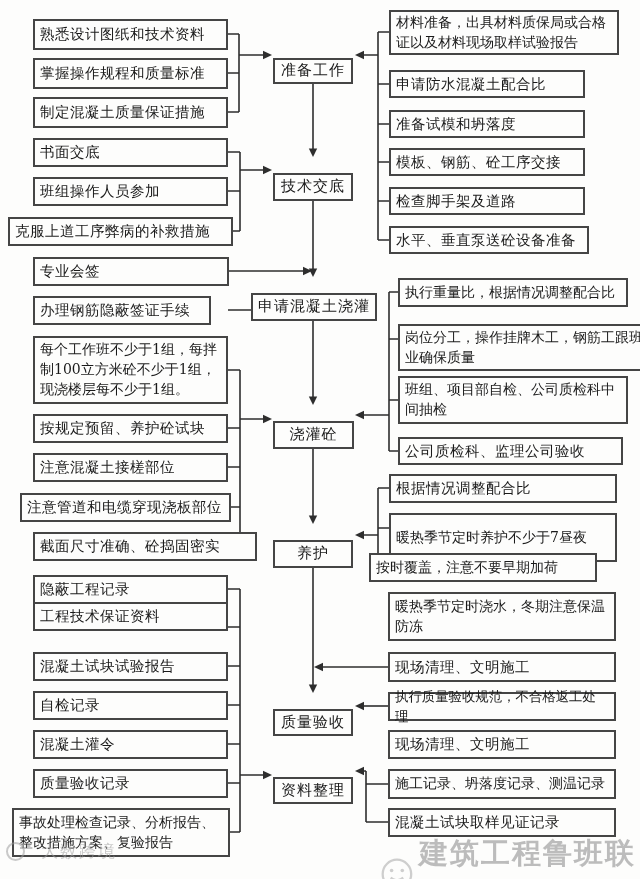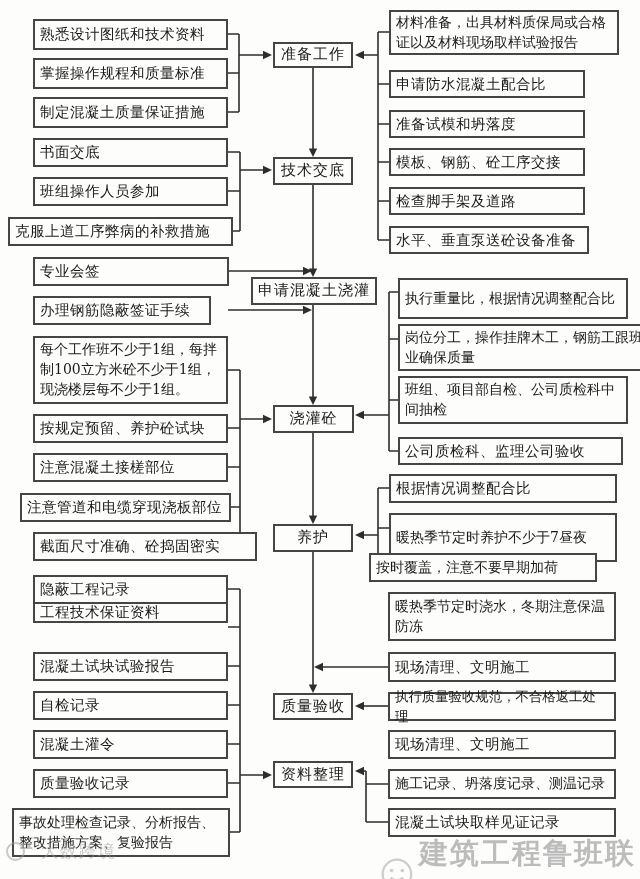--- a/index.html
+++ b/index.html
@@ -8,21 +8,21 @@
     background:#fdfdfc;color:#1a1a1a;
     font-family:"DejaVu Serif","Liberation Serif",serif;
   }
   .box{
     position:absolute;box-sizing:border-box;
     border:2px solid #454545;background:#fdfdfc;
     display:flex;align-items:center;
     padding:1px 5px;font-size:14.5px;line-height:1.42;letter-spacing:.5px;
   }
   .step{
-    justify-content:center;text-align:center;letter-spacing:1px;padding:10px 2px;font-size:15px;
+    justify-content:center;text-align:center;letter-spacing:1px;padding:10px 2px;font-size:15px;margin-top:16px;
   }
   .fs14{font-size:14px;letter-spacing:0}
   .fs13{font-size:13.4px;letter-spacing:0}
   svg.connectors{position:absolute;left:0;top:0}
   .wm{position:absolute;display:flex;align-items:center;pointer-events:none}
   .wm-left{left:6px;top:840px;gap:16px;font-size:17px;color:rgba(158,158,158,.55);letter-spacing:2px}
   .bl-logo{
     width:15px;height:15px;border:2px solid rgba(158,158,158,.55);
     border-radius:50%;display:inline-block;
   }
@@ -79,34 +79,34 @@
 <div class="box" style="left:33px;top:177px;width:195px;height:29px">班组操作人员参加</div>
 <div class="box" style="left:8px;top:217px;width:225px;height:29px">克服上道工序弊病的补救措施</div>
 <div class="box" style="left:33px;top:257px;width:196px;height:29px">专业会签</div>
 <div class="box" style="left:33px;top:296px;width:178px;height:29px">办理钢筋隐蔽签证手续</div>
 <div class="box fs14" style="left:33px;top:336px;width:195px;height:68px">每个工作班不少于1组，每拌制100立方米砼不少于1组，现浇楼层每不少于1组。</div>
 <div class="box" style="left:33px;top:414px;width:195px;height:29px">按规定预留、养护砼试块</div>
 <div class="box" style="left:33px;top:453px;width:195px;height:29px">注意混凝土接槎部位</div>
 <div class="box" style="left:20px;top:493px;width:211px;height:29px">注意管道和电缆穿现浇板部位</div>
 <div class="box" style="left:33px;top:532px;width:224px;height:29px">截面尺寸准确、砼捣固密实</div>
 <div class="box" style="left:33px;top:575px;width:195px;height:29px">隐蔽工程记录</div>
-<div class="box" style="left:33px;top:602px;width:195px;height:21px">工程技术保证资料</div>
+<div class="box" style="left:33px;top:602px;width:195px;height:29px">工程技术保证资料</div>
 <div class="box" style="left:33px;top:652px;width:195px;height:29px">混凝土试块试验报告</div>
 <div class="box" style="left:33px;top:691px;width:195px;height:29px">自检记录</div>
 <div class="box" style="left:33px;top:730px;width:195px;height:29px">混凝土灌令</div>
 <div class="box" style="left:33px;top:769px;width:195px;height:29px">质量验收记录</div>
 <div class="box fs14" style="left:12px;top:808px;width:218px;height:49px">事故处理检查记录、分析报告、整改措施方案、复验报告</div>
 
 <div class="box fs14" style="left:389px;top:10px;width:230px;height:45px">材料准备，出具材料质保局或合格证以及材料现场取样试验报告</div>
 <div class="box" style="left:389px;top:70px;width:196px;height:28px">申请防水混凝土配合比</div>
 <div class="box" style="left:389px;top:110px;width:196px;height:28px">准备试模和坍落度</div>
 <div class="box" style="left:389px;top:148px;width:196px;height:28px">模板、钢筋、砼工序交接</div>
 <div class="box" style="left:389px;top:187px;width:196px;height:28px">检查脚手架及道路</div>
 <div class="box" style="left:389px;top:226px;width:200px;height:28px">水平、垂直泵送砼设备准备</div>
-<div class="box fs14" style="left:398px;top:278px;width:230px;height:41px">执行重量比，根据情况调整配合比</div>
+<div class="box fs14" style="left:398px;top:278px;width:230px;height:29px">执行重量比，根据情况调整配合比</div>
 <div class="box fs14" style="left:398px;top:324px;width:276px;height:47px">岗位分工，操作挂牌木工，钢筋工跟班作业确保质量</div>
 <div class="box fs14" style="left:398px;top:376px;width:230px;height:48px">班组、项目部自检、公司质检科中间抽检</div>
 <div class="box" style="left:398px;top:437px;width:225px;height:28px">公司质检科、监理公司验收</div>
 <div class="box" style="left:389px;top:474px;width:228px;height:29px">根据情况调整配合比</div>
 <div class="box fs14" style="left:389px;top:513px;width:228px;height:49px">暖热季节定时养护不少于7昼夜</div>
 <div class="box fs14" style="left:369px;top:553px;width:228px;height:29px">按时覆盖，注意不要早期加荷</div>
 <div class="box fs14" style="left:388px;top:592px;width:228px;height:49px">暖热季节定时浇水，冬期注意保温防冻</div>
 <div class="box" style="left:388px;top:652px;width:228px;height:30px">现场清理、文明施工</div>
 <div class="box fs13" style="left:388px;top:692px;width:228px;height:29px">执行质量验收规范，不合格返工处理</div>
 <div class="box" style="left:388px;top:730px;width:228px;height:29px">现场清理、文明施工</div>

